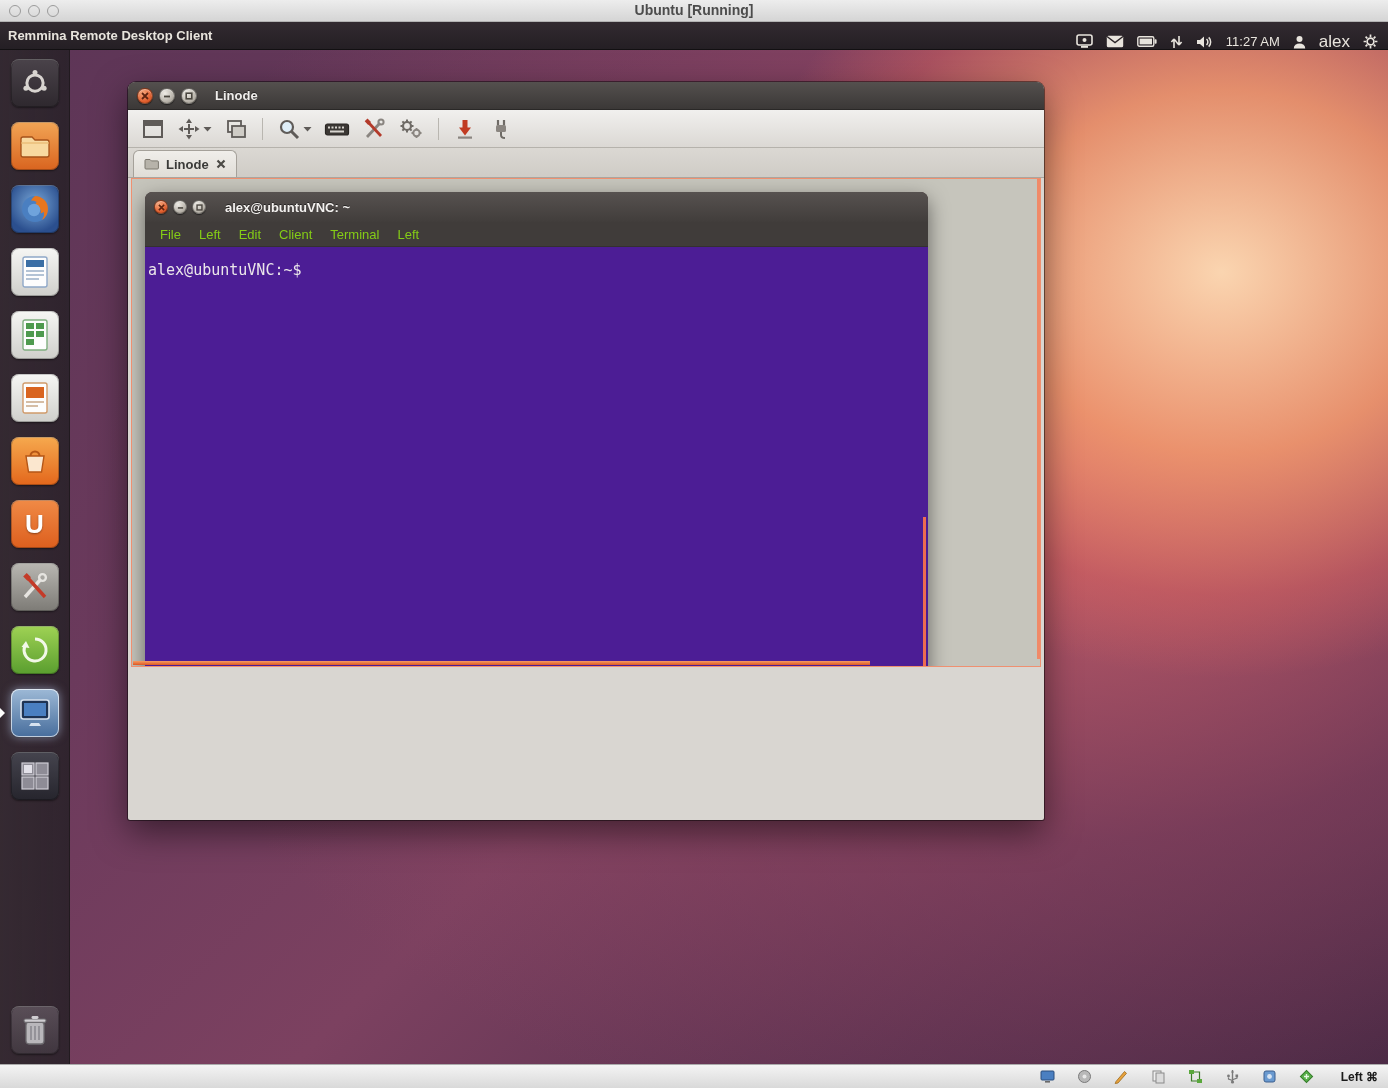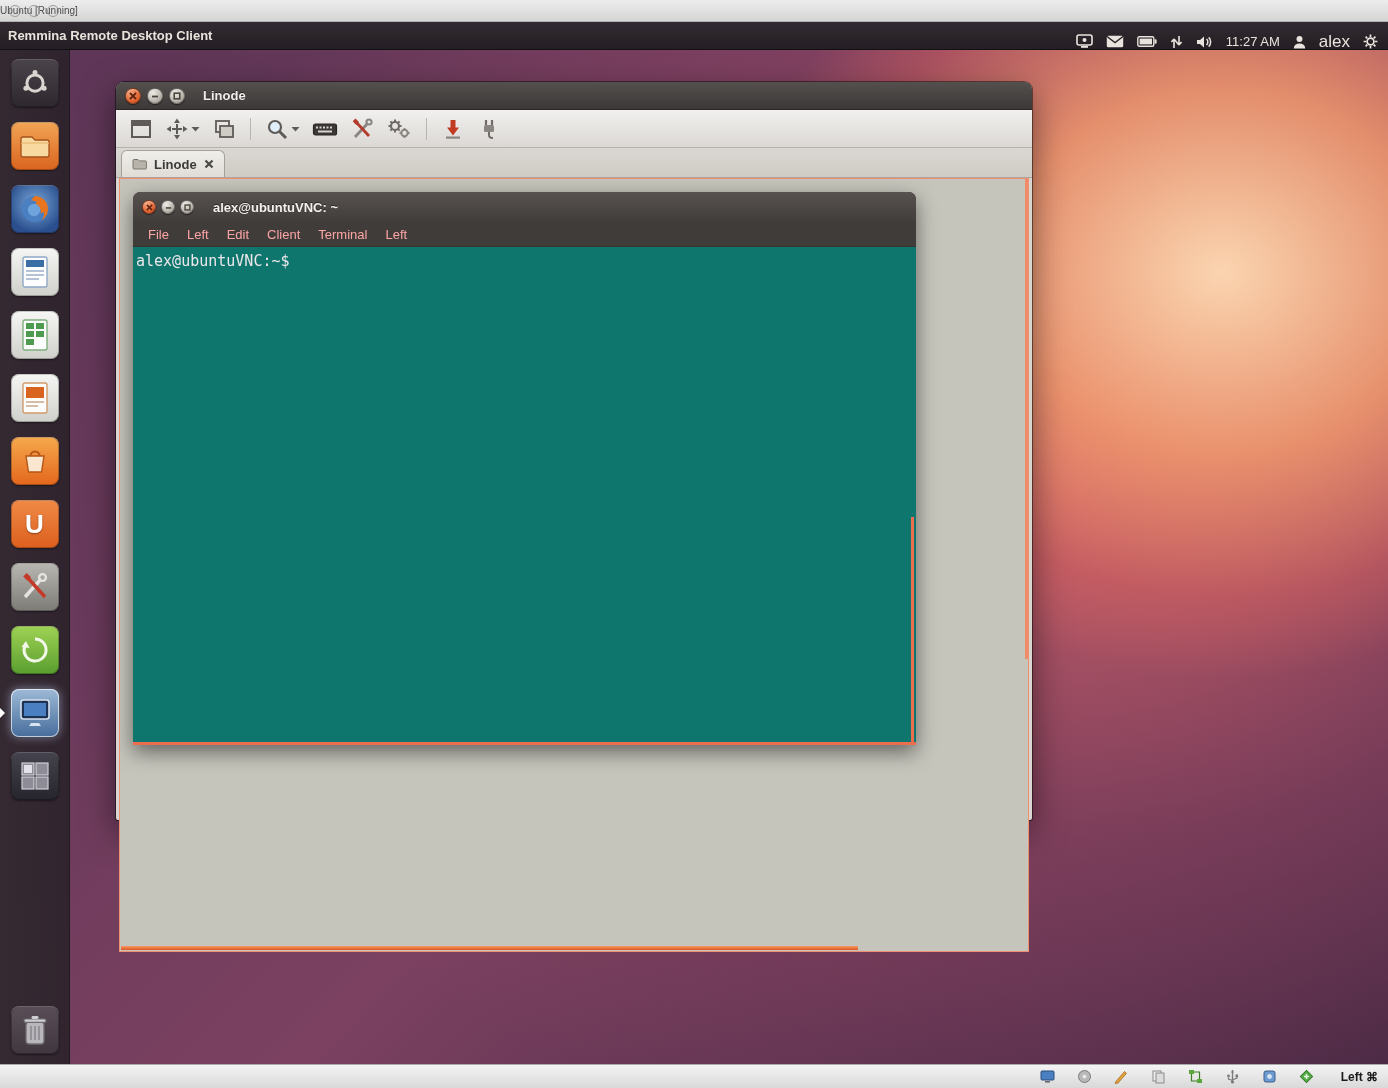--- a/index.html
+++ b/index.html
@@ -5,21 +5,21 @@
   * { box-sizing: border-box; margin: 0; padding: 0; }
   html,body { width:1388px; height:1088px; overflow:hidden; }
   body { font-family:"Liberation Sans", sans-serif; }
   #stage { position:relative; width:1388px; height:1088px; background:#1a1a1a; overflow:hidden; }
 
   
   .macos-titlebar { position:absolute; top:0; left:0; width:100%; height:22px;
     background:linear-gradient(#ededed,#d5d5d5); border-bottom:1px solid #b2b2b2; z-index:50; }
   .traffic-lights { position:absolute; left:9px; top:5px; display:flex; gap:7px; }
   .tl { width:12px; height:12px; border-radius:50%; border:1px solid #9b9b9b; background:transparent; }
-  .macos-title { line-height:21px; font-size:10px; font-weight:normal; color:#4c4c4c; }
+  .macos-title { text-align:center; line-height:21px; font-size:14px; font-weight:bold; color:#4c4c4c; }
 
   
   .desktop { position:absolute; top:22px; left:0; width:1388px; height:1042px; overflow:hidden;
     background:
       radial-gradient(ellipse 620px 520px at 88% 24%, rgba(255,220,180,.95), rgba(243,155,110,.85) 35%, rgba(216,100,95,.45) 62%, rgba(216,100,95,0) 78%),
       radial-gradient(ellipse 1300px 950px at 78% 42%, #c75f68 0%, #99486484 40%, rgba(90,50,85,0) 75%),
       linear-gradient(135deg, #5c3556 0%, #6b3a5c 30%, #7c4160 55%, #59314f 80%, #432742 100%);
   }
 
   
@@ -53,21 +53,21 @@
   .t-u1 { background:linear-gradient(#f08a46,#dd5f1e); }
   .t-settings { background:linear-gradient(#b9b7b2,#7d7b76); }
   .t-green { background:linear-gradient(#9fd254,#5a9e2f); }
   .t-remmina { background:linear-gradient(#9db9d6,#476d9c); }
   .t-workspaces { background:linear-gradient(#45444e,#26252d); }
   .t-trash { background:linear-gradient(rgba(160,150,160,.35),rgba(90,84,92,.35)); margin-top:auto; margin-bottom:10px; }
   .tile-letter { font-size:26px; font-weight:bold; color:#fff; line-height:1;
     text-shadow:0 1px 2px rgba(0,0,0,.4); }
 
   
-  .remmina-window { position:absolute; left:116px; top:60px; width:916px; height:738px;
+  .remmina-window { position:absolute; left:128px; top:60px; width:916px; height:738px;
     border-radius:8px 8px 2px 2px; background:#d9d6d1; z-index:20;
     box-shadow:0 12px 34px rgba(0,0,0,.5), 0 0 0 1px rgba(0,0,0,.45); }
   .rw-titlebar { height:28px; border-radius:7px 7px 0 0;
     background:linear-gradient(#54504e,#3b3837); display:flex; align-items:center; padding:0 9px;
     gap:6px; border-bottom:1px solid #2a2827; }
   .wbtn { width:16px; height:16px; border-radius:50%; display:flex; align-items:center; justify-content:center;
     box-shadow:inset 0 1px 1px rgba(255,255,255,.45), 0 1px 1px rgba(0,0,0,.5); border:1px solid rgba(0,0,0,.4); }
   .wbtn svg { display:block; }
   .wbtn.close { background:radial-gradient(circle at 35% 30%, #f7a97d, #e2602f 62%, #bc4a1c); }
   .wbtn.minmax { background:radial-gradient(circle at 35% 30%, #efece6, #b6b1a8 65%, #8e897f); }
@@ -77,39 +77,39 @@
     display:flex; align-items:center; padding:0 10px; gap:6px; }
   .toolbtn { height:30px; min-width:28px; border-radius:4px; display:flex; align-items:center;
     justify-content:center; gap:2px; padding:0 3px; }
   .toolbtn svg { display:block; }
   .tsep { width:1px; height:22px; background:#b9b6b0; margin:0 5px; }
   .rw-tabbar { height:30px; background:linear-gradient(#dbd8d3,#cfccc6); border-bottom:1px solid #aaa69f;
     display:flex; align-items:flex-end; padding-left:5px; }
   .tab { height:27px; background:linear-gradient(#f0eeea,#e0ddd7); border:1px solid #a5a19a; border-bottom:none;
     border-radius:6px 6px 0 0; display:flex; align-items:center; gap:7px; padding:0 10px;
     font-size:13px; color:#3a3a38; font-weight:bold; }
-  .rw-viewport { position:relative; margin:0 3px 3px 3px; height:774px; background:#c6c5bc;
+  .rw-viewport { position:relative; margin:0 3px 3px 3px; height:489px; background:#c6c5bc;
     border:1px solid #ef9070; overflow:hidden; }
   .vp-right-strip { position:absolute; right:0; top:0; width:3px; height:480px; background:#f0штрих; background:#f08a68; }
   .vp-bottom-line { position:absolute; left:1px; bottom:1px; width:737px; height:4px;
     background:linear-gradient(#f59a62,#dd5824); }
 
   
   .terminal { position:absolute; left:13px; top:13px; width:783px; height:553px;
     border-radius:8px 8px 0 0; box-shadow:0 7px 20px rgba(0,0,0,.5);
     border-bottom:3px solid #ed6d50; background:#2e0d15; }
   .t-titlebar { height:30px; border-radius:7px 7px 0 0; background:linear-gradient(#575250,#413d3b);
     display:flex; align-items:center; padding:0 9px; gap:5px; }
   .t-titlebar .wbtn { width:14px; height:14px; }
   .t-title { margin-left:14px; font-size:13px; font-weight:bold; color:#f3f1ef;
     text-shadow:0 -1px 0 rgba(0,0,0,.5); }
   .t-menubar { height:25px; background:#403c3a; display:flex; align-items:center; padding-left:6px;
     border-bottom:1px solid #343130; }
-  .t-menu-item { font-size:13px; color:#fca5a5; padding:0 9px; line-height:25px; }
-  .t-body { position:relative; height:495px; background:#0f766e; padding:5px 3px; overflow:hidden; }
+  .t-menu-item { font-size:13px; color:#84cc16; padding:0 9px; line-height:25px; }
+  .t-body { position:relative; height:495px; background:#4c1d95; padding:14px 3px; overflow:hidden; }
   .t-prompt { font-family:"DejaVu Sans Mono", monospace; font-size:15px; color:#ebe6ea; }
   .t-right-artifact { position:absolute; right:2px; bottom:0; width:3px; height:225px; background:#ed6d50; }
 
   
   .vbox-statusbar { position:absolute; bottom:0; left:0; width:100%; height:24px;
     background:linear-gradient(#f4f4f4,#d9d9d9); border-top:1px solid #ababab; z-index:60;
     display:flex; align-items:center; justify-content:flex-end; gap:22px; padding-right:10px; }
   .vbox-statusbar svg { display:block; }
   .hostkey { font-size:12px; font-weight:bold; color:#1a1a1a; margin-left:5px; }
 </style>

